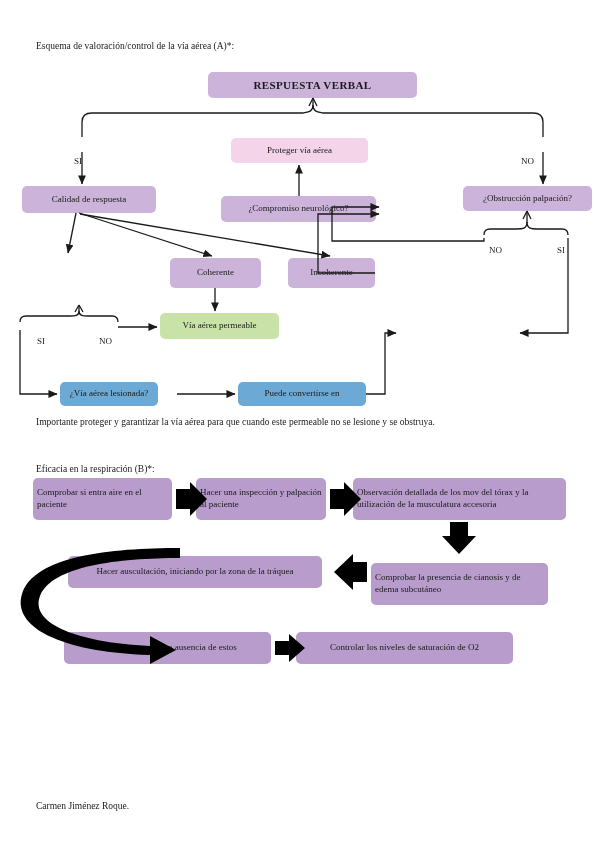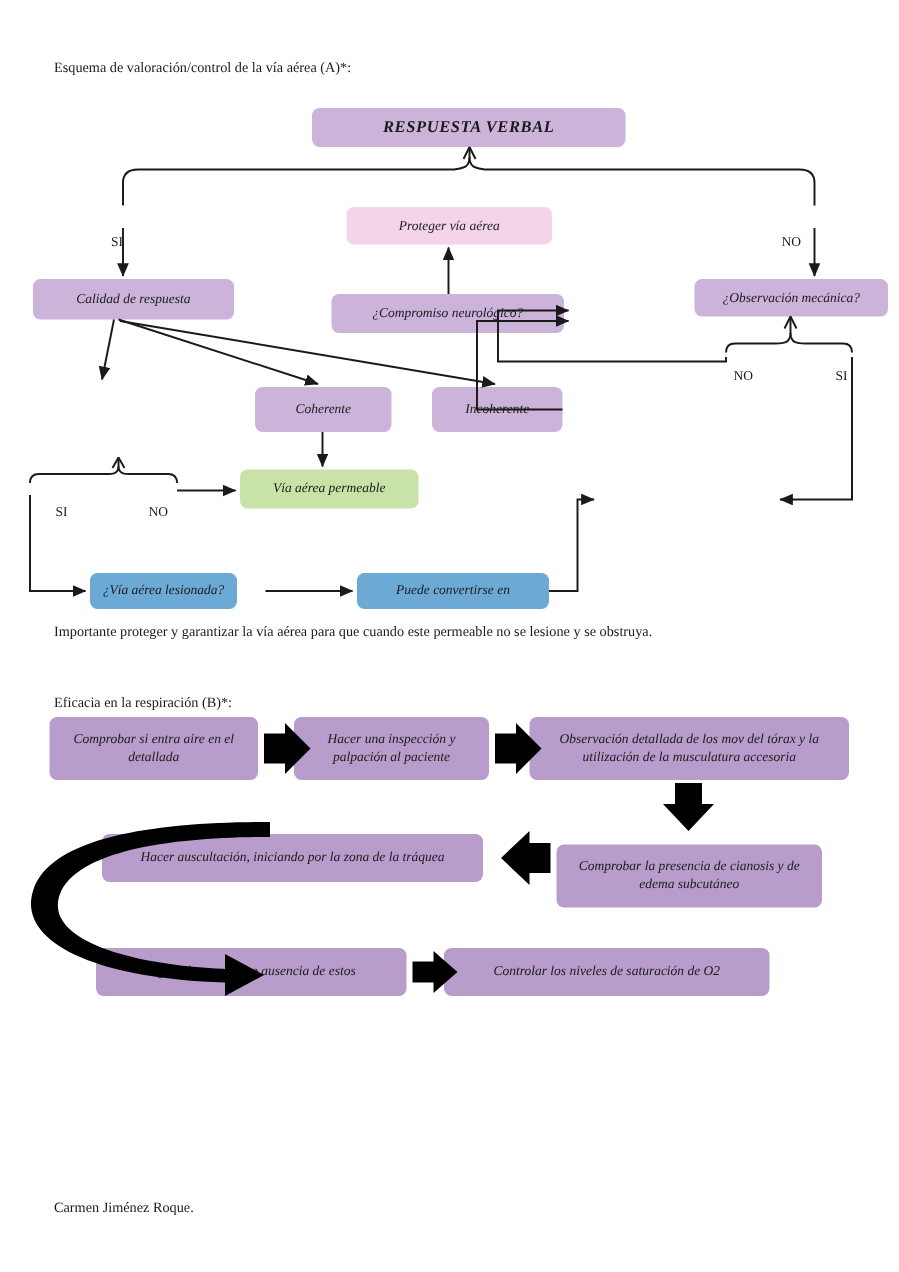--- a/index.html
+++ b/index.html
@@ -3,22 +3,22 @@
 <meta charset="utf-8">
 <style>
   html,body{margin:0;padding:0;background:#ffffff;}
   body{width:599px;height:848px;position:relative;overflow:hidden;
        font-family:"Liberation Serif","DejaVu Serif",serif;color:#1a1a1a;}
   .page{position:absolute;left:0;top:0;width:599px;height:848px;background:#fff;}
 
   .cap{position:absolute;font-size:9.5px;line-height:1.3;color:#1a1a1a;white-space:nowrap;}
 
   .box{position:absolute;box-sizing:border-box;display:flex;align-items:center;
-       justify-content:center;text-align:center;border-radius:5px;
-       font-size:9px;line-height:1.28;padding:2px 4px;font-style:italic;}
+       justify-content:center;border-radius:5px;
+       font-size:9px;line-height:1.28;padding:2px 4px;}
   .purple{background:#cbb3d9;}
   .purple2{background:#b79ccc;}
   .pink{background:#f4d4e8;}
   .green{background:#c9e2a8;}
   .blue{background:#6ca9d4;}
   .hdr{background:#cbb3d9;font-weight:bold;font-size:11px;letter-spacing:.4px;}
 
   .lbl{position:absolute;font-size:9px;color:#1a1a1a;white-space:nowrap;margin-top:12px;}
 
   svg.over{position:absolute;left:0;top:0;width:599px;height:848px;pointer-events:none;}
@@ -33,21 +33,21 @@
   <div class="cap" style="left:36px;top:40px;">Esquema de valoración/control de la vía aérea (A)*:</div>
 
   <div class="box hdr" style="left:208px;top:72px;width:209px;height:26px;">RESPUESTA VERBAL</div>
 
   <div class="box pink" style="left:231px;top:138px;width:137px;height:25px;">Proteger vía aérea</div>
 
   <div class="box purple" style="left:22px;top:186px;width:134px;height:27px;">Calidad de respuesta</div>
 
   <div class="box purple" style="left:221px;top:196px;width:155px;height:26px;">¿Compromiso neurológico?</div>
 
-  <div class="box purple" style="left:463px;top:186px;width:129px;height:25px;">¿Observación mecánica?</div>
+  <div class="box purple" style="left:463px;top:186px;width:129px;height:25px;">¿Obstrucción palpación?</div>
 
 
   <div class="box purple" style="left:170px;top:258px;width:91px;height:30px;">Coherente</div>
 
   <div class="box purple" style="left:288px;top:258px;width:87px;height:30px;">Incoherente</div>
 
   <div class="box green" style="left:160px;top:313px;width:119px;height:26px;">Vía aérea permeable</div>
 
 
   <div class="box blue" style="left:60px;top:382px;width:98px;height:24px;">¿Vía aérea lesionada?</div>
@@ -58,21 +58,21 @@
   <div class="lbl" style="left:521px;top:144px;">NO</div>
   <div class="lbl" style="left:489px;top:233px;">NO</div>
   <div class="lbl" style="left:557px;top:233px;">SI</div>
   <div class="lbl" style="left:37px;top:324px;">SI</div>
   <div class="lbl" style="left:99px;top:324px;">NO</div>
 
   <div class="cap" style="left:36px;top:416px;">Importante proteger y garantizar la vía aérea para que cuando este permeable no se lesione y se obstruya.</div>
 
   <div class="cap" style="left:36px;top:463px;">Eficacia en la respiración (B)*:</div>
 
-  <div class="box purple2" style="left:33px;top:478px;width:139px;height:42px;">Comprobar si entra aire en el detallada</div>
+  <div class="box purple2" style="left:33px;top:478px;width:139px;height:42px;">Comprobar si entra aire en el paciente</div>
   <div class="box purple2" style="left:196px;top:478px;width:130px;height:42px;">Hacer una inspección y palpación al paciente</div>
   <div class="box purple2" style="left:353px;top:478px;width:213px;height:42px;">Observación detallada de los mov del tórax y la utilización de la musculatura accesoria</div>
   <div class="box purple2" style="left:371px;top:548px;width:177px;height:42px;margin-top:15px;">Comprobar la presencia de cianosis y de edema subcutáneo</div>
   <div class="box purple2" style="left:68px;top:556px;width:254px;height:32px;">Hacer auscultación, iniciando por la zona de la tráquea</div>
   <div class="box purple2" style="left:64px;top:632px;width:207px;height:32px;">Vigilar los sonidos o ausencia de estos</div>
   <div class="box purple2" style="left:296px;top:632px;width:217px;height:32px;">Controlar los niveles de saturación de O2</div>
 
   <div class="cap" style="left:36px;top:800px;">Carmen Jiménez Roque.</div>
 
   <svg class="over" viewBox="0 0 599 848">

